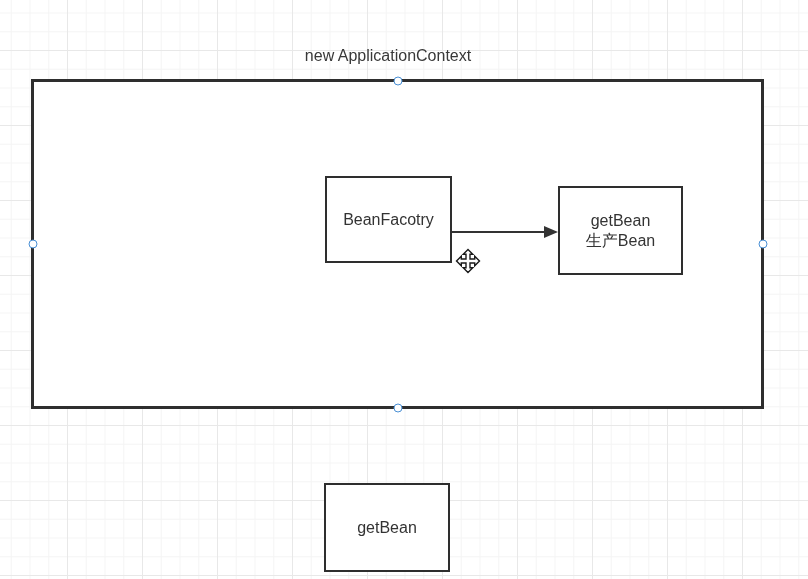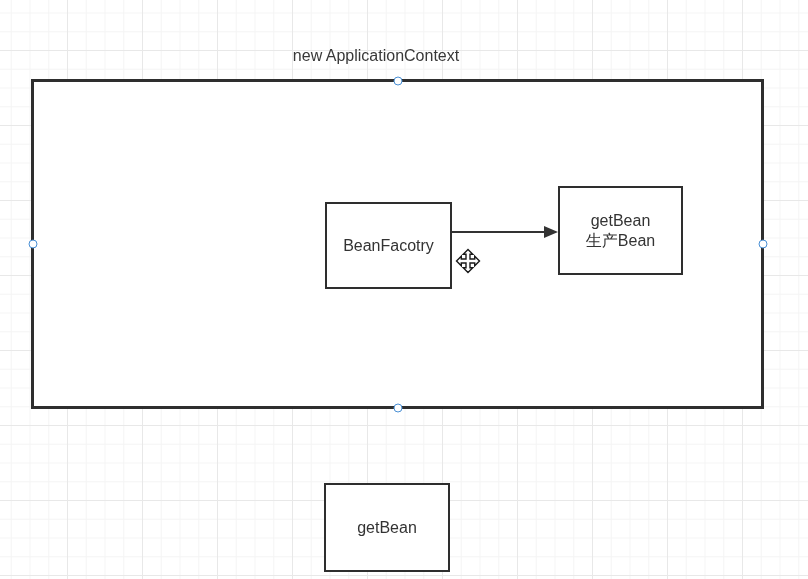--- a/index.html
+++ b/index.html
@@ -19,21 +19,21 @@
     background-image:
       linear-gradient(to right, #e8e8e8 1px, transparent 1px),
       linear-gradient(to bottom, #e8e8e8 1px, transparent 1px),
       linear-gradient(to right, #f4f4f4 1px, transparent 1px),
       linear-gradient(to bottom, #f4f4f4 1px, transparent 1px);
     background-size: 75px 75px, 75px 75px, 18.75px 18.75px, 18.75px 18.75px;
     background-position: 67px 0, 0 50px, 10.75px 0, 0 12.5px;
   }
   .container-label {
     position: absolute;
-    left: 376px;
+    left: 388px;
     top: 46px;
     transform: translateX(-50%);
     font-size: 16px;
     line-height: 20px;
     white-space: nowrap;
     color: #383838;
   }
   .container-rect {
     position: absolute;
     left: 31px;
@@ -51,21 +51,21 @@
     background: #ffffff;
     display: flex;
     flex-direction: column;
     align-items: center;
     justify-content: center;
     font-size: 16px;
     line-height: 20px;
     text-align: center;
     color: #333333;
   }
-  .node-beanfactory   { left: 325px; top: 202px; width: 127px; height: 87px; }
+  .node-beanfactory   { left: 325px; top: 176px; width: 127px; height: 87px; }
   .node-getbean-prod  { left: 558px; top: 186px; width: 125px; height: 89px; }
   .node-getbean-alone { left: 324px; top: 483px; width: 126px; height: 89px; }
   .handle {
     position: absolute;
     width: 7px;
     height: 7px;
     border: 1.5px solid #4a90d5;
     border-radius: 50%;
     background: #ffffff;
     transform: translate(-50%, -50%);

